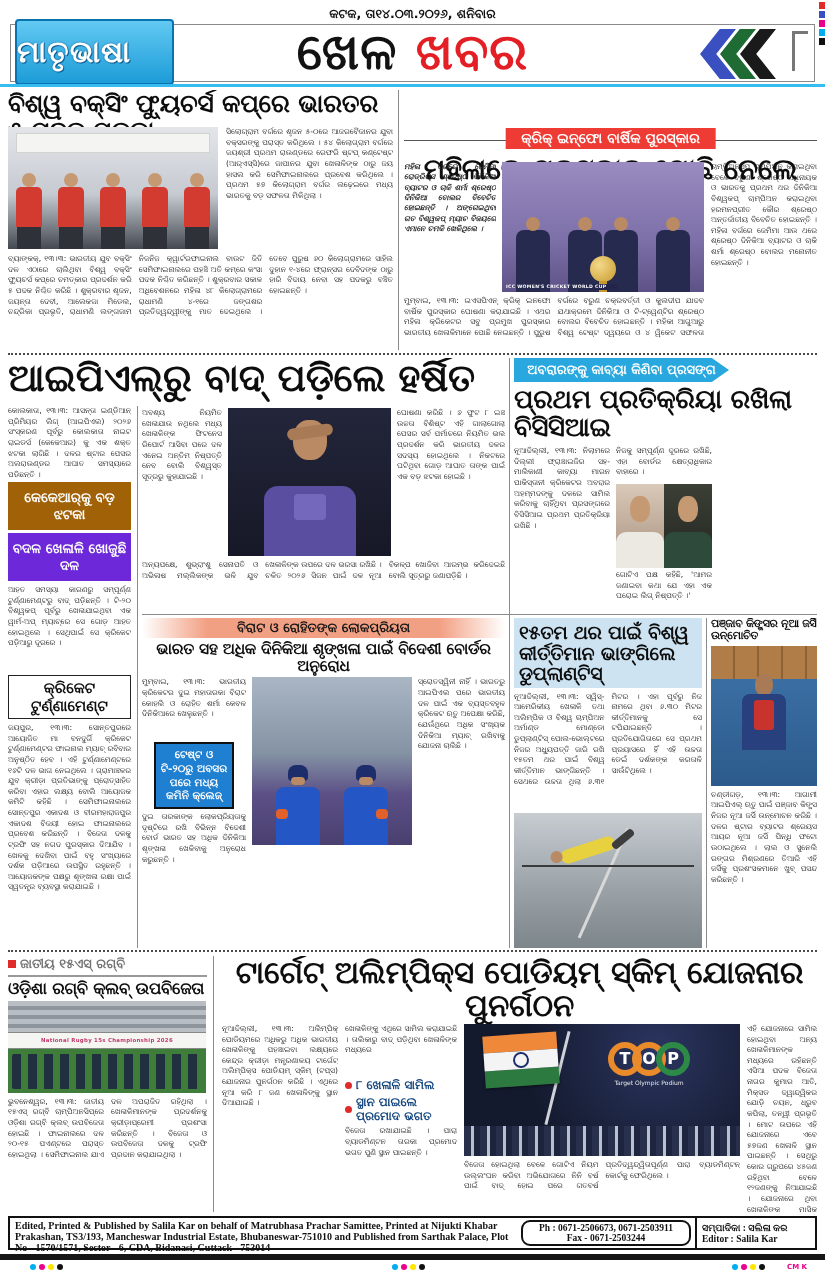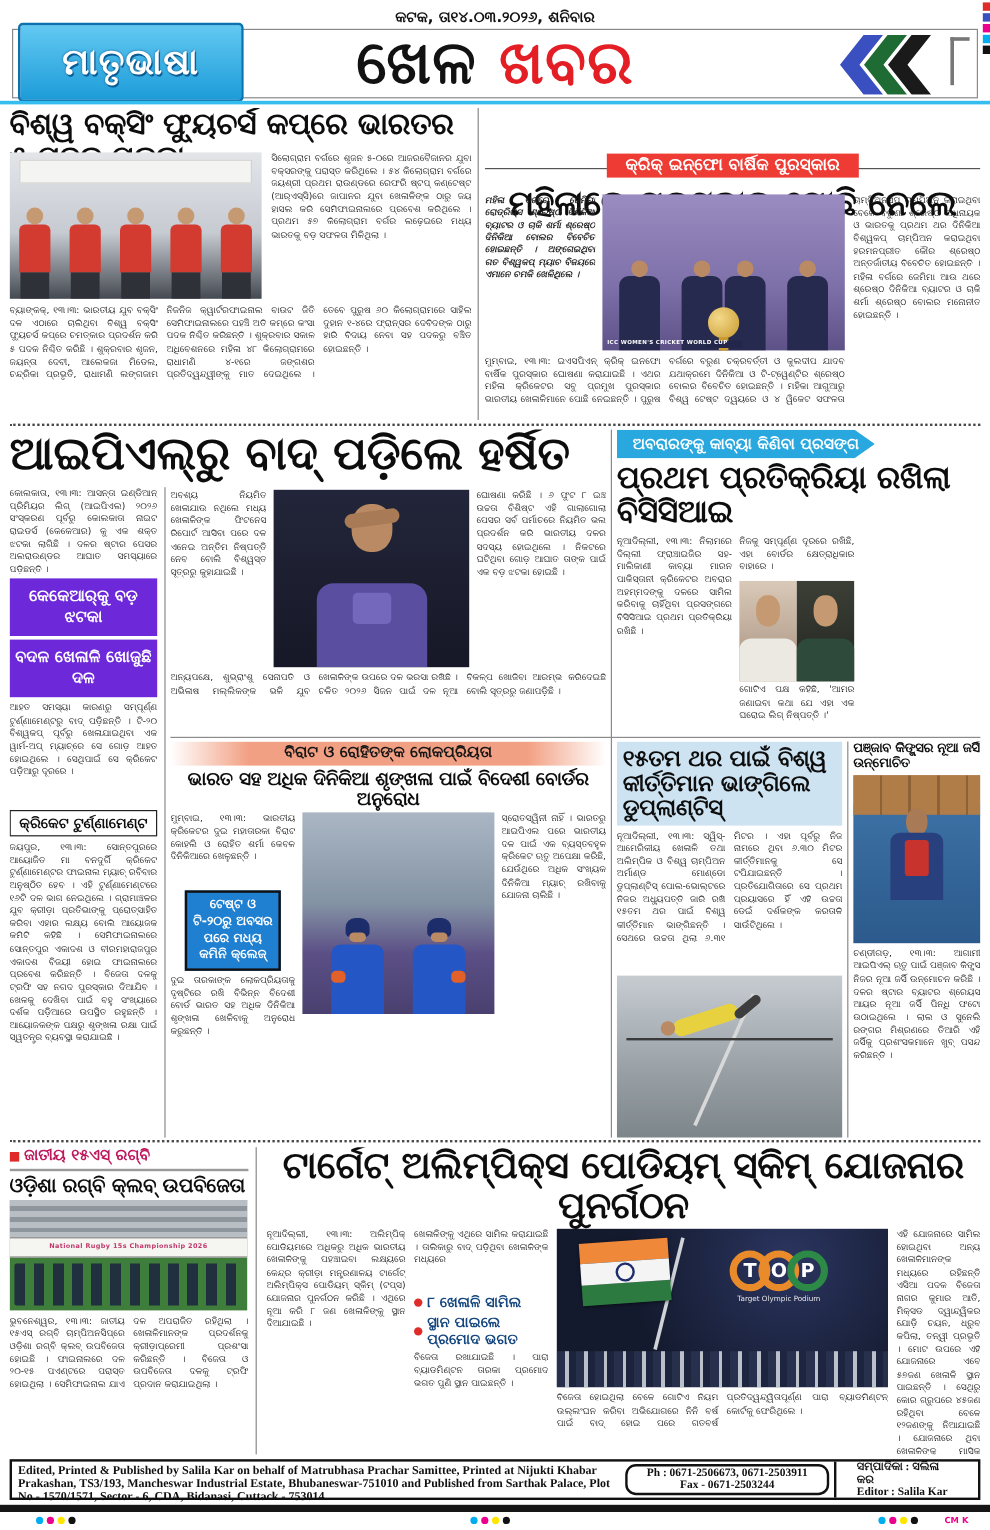--- a/index.html
+++ b/index.html
@@ -10,21 +10,21 @@
   
   .bd { font-size:7.6px; line-height:1.4; text-align:justify; color:#1b1b1b; overflow:hidden; }
   .ital { font-style:italic; font-weight:bold; color:#222; }
   .cols2 { column-count:2; column-gap:7px; }
   .cols3 { column-count:3; column-gap:7px; }
   .hl { font-weight:800; color:#0d0d0d; line-height:1.08; letter-spacing:-0.3px; }
 
   
   #top-dateline { position:absolute; top:6px; left:0; right:0; text-align:center; font-size:12.5px; font-weight:bold; color:#111; }
   #masthead { position:absolute; top:24px; left:10px; right:10px; height:58px; border:1px solid #8a8a8a; background:#fff; }
-  #logo-box { position:absolute; top:-6px; left:4px; width:188px; height:66px; background:linear-gradient(180deg,#62c9f2,#1d9cd8); border:2px solid #0b72b0; border-radius:4px; display:flex; align-items:center; justify-content:center; }
+  #logo-box { position:absolute; top:-6px; left:4px; width:159px; height:66px; background:linear-gradient(180deg,#62c9f2,#1d9cd8); border:2px solid #0b72b0; border-radius:4px; display:flex; align-items:center; }
   #logo-box span { font-size:30px; font-weight:800; color:#ffffff; text-shadow:0 0 2px #0b5c94, 1px 1px 0 #0b5c94; letter-spacing:1px; }
   #paper-title { position:absolute; top:-2px; left:0; right:0; text-align:center; font-size:50px; font-weight:800; letter-spacing:1px; }
   #paper-title .t-black { color:#121212; }
   #paper-title .t-red { color:#e31e24; }
   #chevrons { position:absolute; top:4px; right:38px; display:flex; }
   .chev { width:36px; height:50px; margin-left:-16px; clip-path:polygon(100% 0, 55% 0, 0 50%, 55% 100%, 100% 100%, 45% 50%); }
   .chev.c1 { background:#3a50c0; }
   .chev.c2 { background:#1e6b33; }
   .chev.c3 { background:#1a1a1a; }
   #corner-glyph { position:absolute; top:6px; right:6px; width:16px; height:40px; border-left:3px solid #777; border-top:3px solid #777; }
@@ -37,27 +37,27 @@
   .hr-dot { position:absolute; left:8px; right:8px; border-top:2px dotted #4a4a4a; }
   .hr-solid { position:absolute; border-top:1px solid #8b8b8b; }
 
   
   .kicker-wrap { position:relative; height:24px;margin-top:38px; }
   .kicker-line { position:absolute; left:0; right:0; top:12px; border-top:1.5px solid #555; }
   .kicker-red { position:absolute; left:50%; transform:translateX(-50%); top:0; background:#ee3b33; color:#fff; font-size:14px; font-weight:800; padding:2px 16px; white-space:nowrap; }
   .kicker-blue { width:215px; height:24px; background:#29a8df; color:#fff; font-size:13px; font-weight:800; display:flex; align-items:center; justify-content:center; clip-path:polygon(0 0, 92% 0, 100% 50%, 92% 100%, 0 100%); }
   .kicker-grad { height:20px; background:linear-gradient(90deg,#ffffff 0%,#f2a083 18%,#f2a083 82%,#ffffff 100%); text-align:center; font-size:13px; font-weight:800; color:#161616; line-height:20px; }
   .sidebox { color:#fff; font-weight:800; text-align:center; display:flex; align-items:center; justify-content:center; padding:4px 2px; }
-  .sidebox.blue { background:#6d28d9; font-size:13.5px; line-height:1.25; }
+  .sidebox.blue { background:#a16207; font-size:13.5px; line-height:1.25; }
   .sidebox.magenta { background:#6d28d9; font-size:13.5px; line-height:1.25; }
   .bluebox-sm { background:#1f7fd0; border:2px solid #111; color:#fff; font-weight:800; font-size:10.5px; line-height:1.3; text-align:center; padding:4px 2px; }
-  .tourn-head { border:1.5px solid #222; font-size:12px; font-weight:800; color:#0d0d0d; text-align:center; padding:3px 1px; margin:4px 0; }
+  .tourn-head { border:1.5px solid #222; font-size:15px; font-weight:800; color:#0d0d0d; text-align:center; padding:3px 1px; margin:4px 0; }
   .rugby-kicker { display:flex; align-items:center; gap:4px; border-bottom:2px solid #999; padding-bottom:3px; }
   .rugby-kicker .sq { width:8px; height:8px; background:#e02b2b; }
-  .rugby-kicker span { color:#be185d; font-size:13px; font-weight:800; }
+  .rugby-kicker span { color:#737373; font-size:13px; font-weight:800; }
   .bullet-line { display:flex; align-items:center; gap:4px; margin:3px 0; }
   .bullet-line .dot { width:7px; height:7px; border-radius:50%; background:#e02b2b; flex:0 0 auto; }
   .bullet-line span { color:#13457e; font-size:12px; font-weight:800; line-height:1.15; }
 
   
   .photo { position:relative; overflow:hidden; }
   .photo-boxing { background:linear-gradient(180deg,#e3e5e9 0%,#c6cad1 55%,#454a52 100%); }
   .bx-row { position:absolute; bottom:0; left:0; right:0; height:78%; display:flex; justify-content:space-around; align-items:flex-end; }
   .bx-p { width:30px; display:flex; flex-direction:column; align-items:center; }
   .bx-head { width:14px; height:14px; border-radius:50%; background:#c59a72; }
@@ -124,21 +124,21 @@
   .oly-rings { display:flex; justify-content:center; }
   .oly-ring { width:34px; height:34px; border-radius:50%; border:6px solid #e98a2b; margin:0 -5px; display:flex; align-items:center; justify-content:center; color:#fff; font-weight:800; font-size:16px; }
   .oly-ring.g { border-color:#2c8a46; }
   .oly-sub { margin-top:3px; font-size:6px; color:#e9e9e9; }
   .oly-crowd { position:absolute; bottom:0; left:0; right:0; height:30px; background:repeating-linear-gradient(90deg,#2a3350 0 7px,#d8dce4 7px 10px,#1d2540 10px 16px); opacity:.85; }
 
   
   #footer-box { position:absolute; left:8px; right:8px; top:1216px; height:34px; border:2px solid #111; display:flex; align-items:stretch; background:#fff; }
   #imprint { flex:1; padding:2px 5px; font-family:"Liberation Serif", serif; font-weight:bold; font-size:10px; line-height:1.12; color:#111; }
   #phone-box { width:170px; margin:2px 4px; border:2px solid #111; border-radius:9px; display:flex; flex-direction:column; align-items:center; justify-content:center; font-family:"Liberation Serif", serif; font-weight:bold; font-size:9.5px; color:#111; }
-  #editor-box { width:120px; border-left:2px solid #111; display:flex; flex-direction:column; justify-content:center; padding:2px 17px; font-weight:bold; font-size:9.5px; color:#111; font-family:"Liberation Serif", serif; }
+  #editor-box { width:120px; border-left:2px solid #111; display:flex; flex-direction:column; justify-content:center; padding:2px 5px; font-weight:bold; font-size:9.5px; color:#111; font-family:"Liberation Serif", serif; }
   #black-bar { position:absolute; left:0; right:0; top:1254px; height:6px; background:#161616; }
   .dotgroup { position:absolute; top:1264px; display:flex; gap:3px; align-items:center; }
   .dotgroup i { width:6px; height:6px; border-radius:50%; display:block; }
   .d-c { background:#00aeef; } .d-m { background:#ec008c; } .d-y { background:#ffe600; } .d-k { background:#111; }
   #cmk { position:absolute; top:1263px; right:18px; font-size:7px; font-weight:bold; color:#ec008c; }
   #baseline { position:absolute; top:1267px; left:8px; right:8px; border-top:1px solid #bbb; z-index:-1; }
 
   
   .abs { position:absolute; overflow:hidden; }
 </style>

